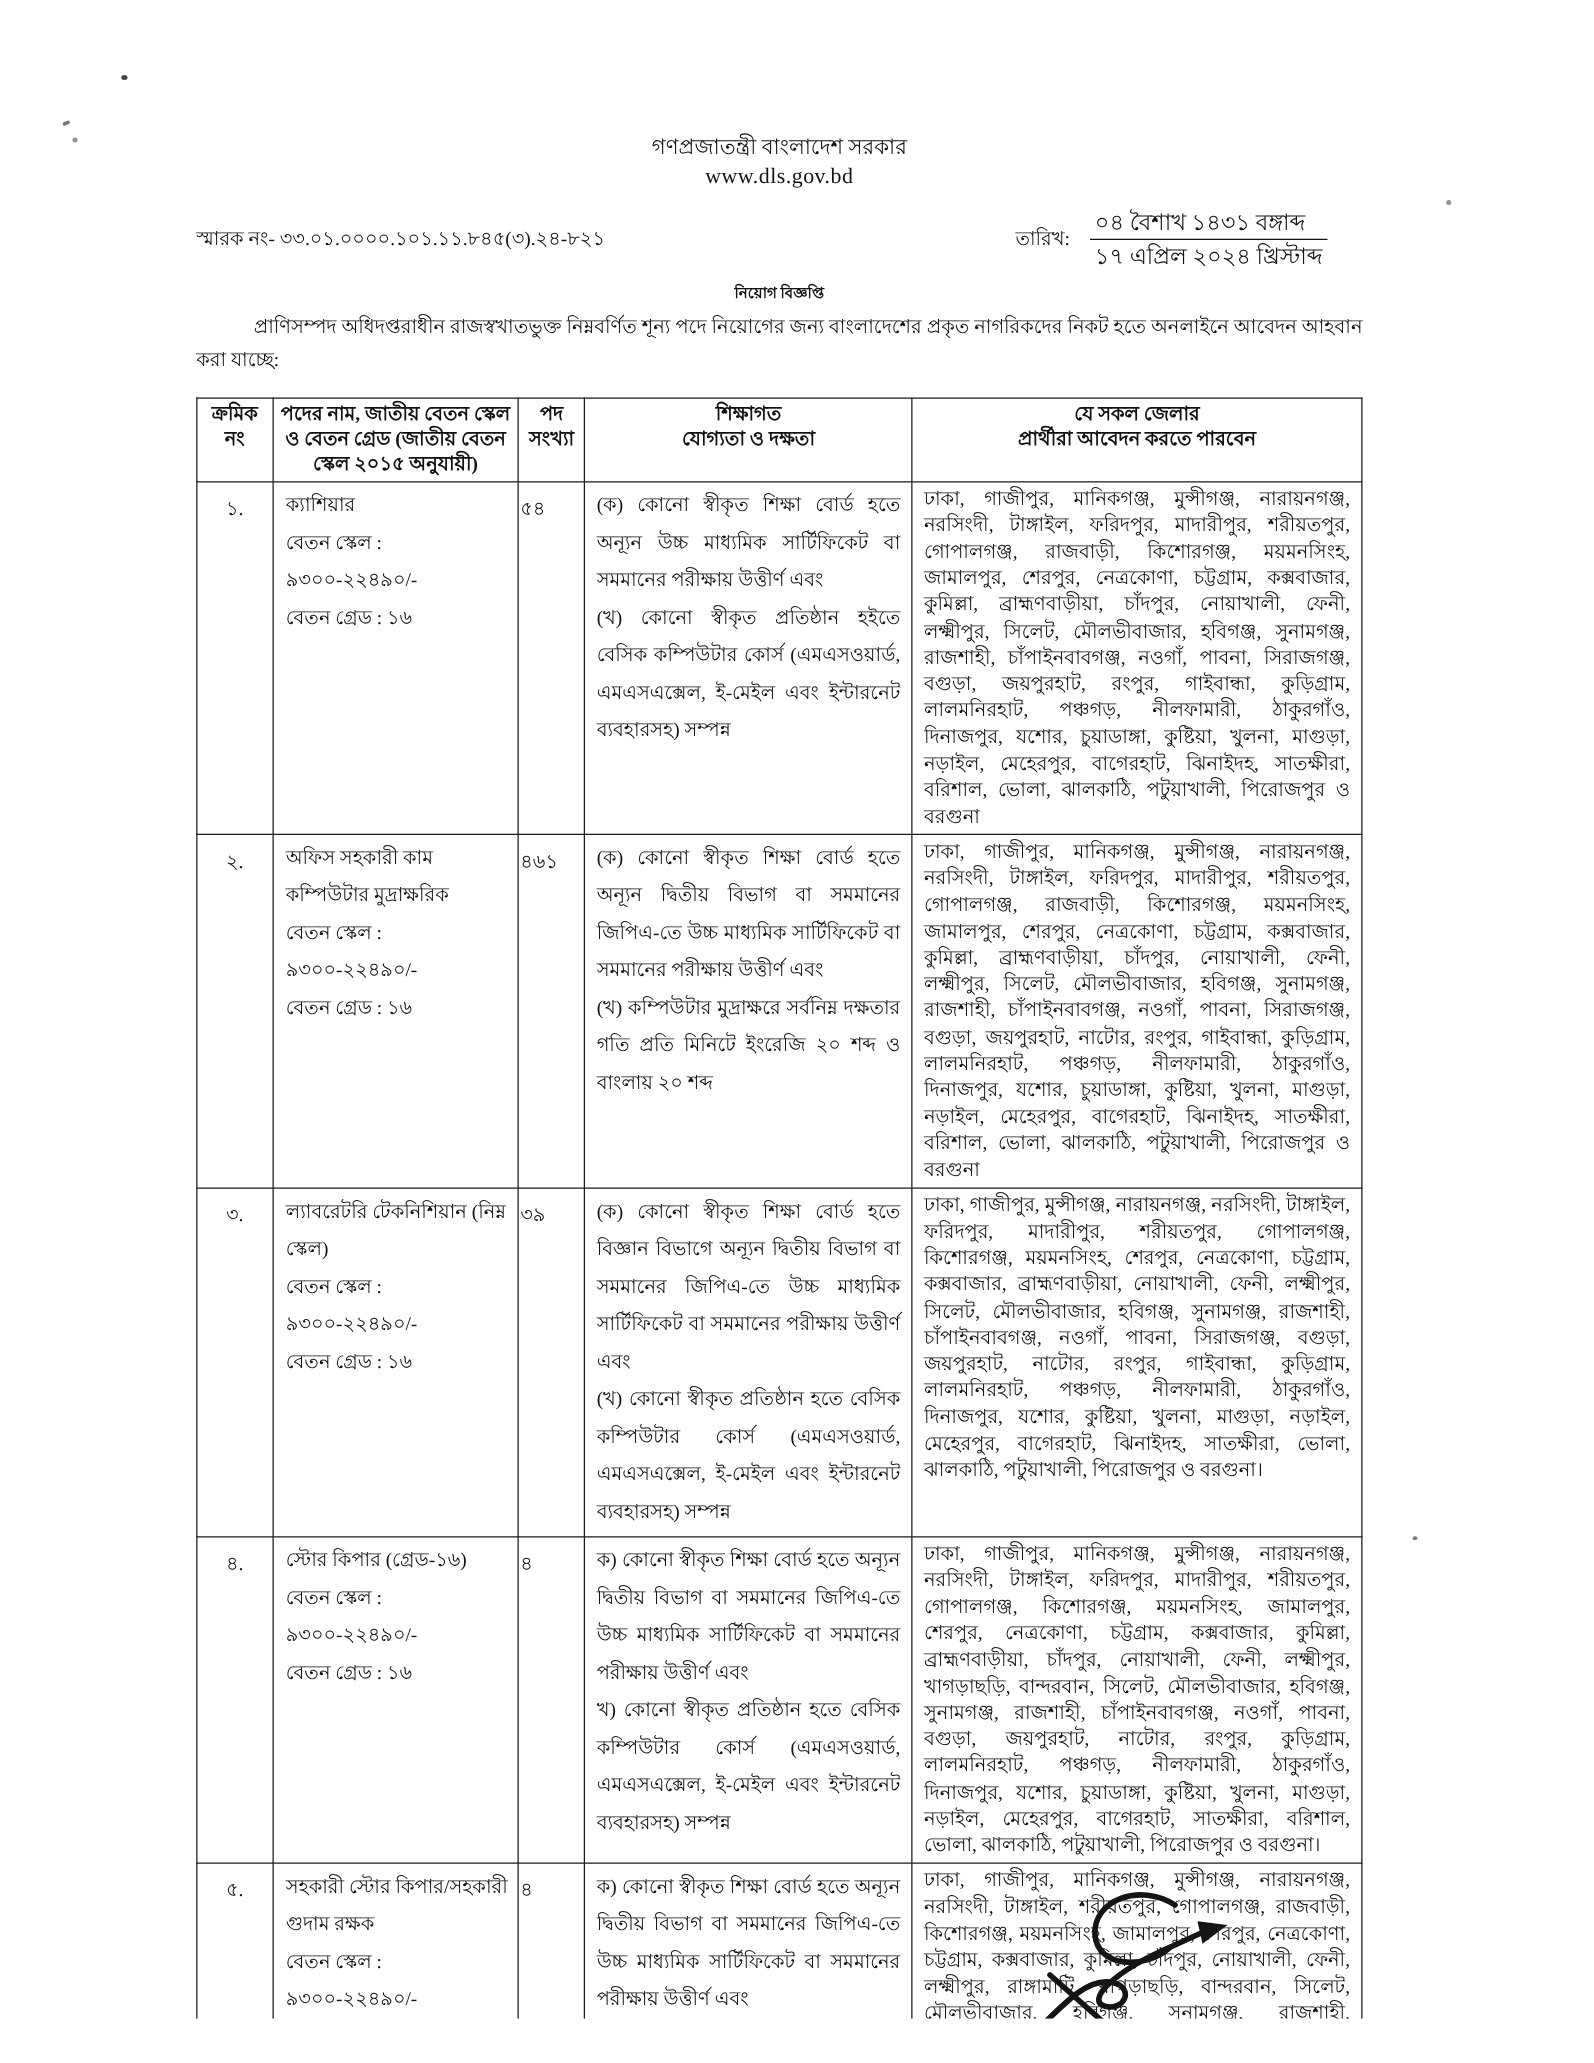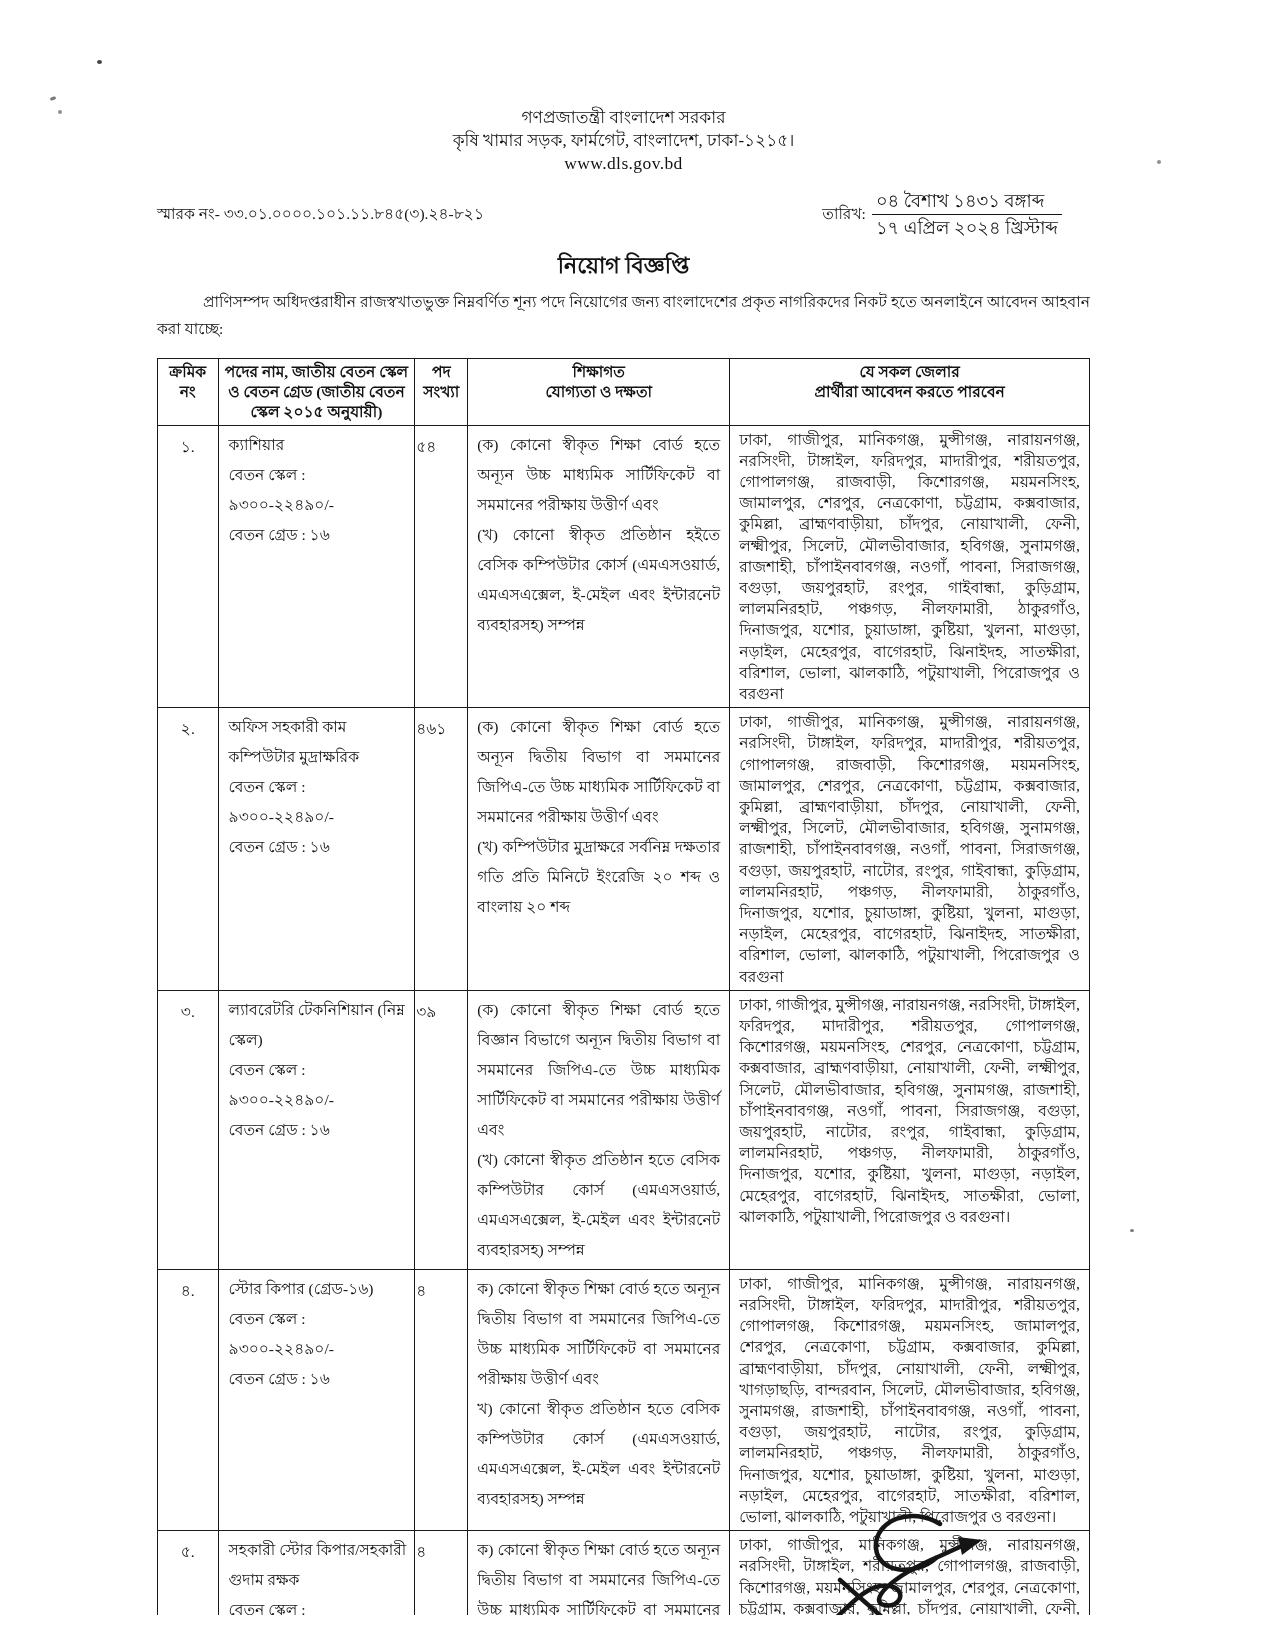--- a/index.html
+++ b/index.html
@@ -11,26 +11,26 @@
     font-family:"Liberation Serif","DejaVu Serif",serif;
     overflow:hidden;
   }
   .content { position:absolute; left:157px; top:0; width:933px; }
 
   .doc-header { text-align:center; margin-top:106px; font-size:17px; line-height:23px; }
   .doc-header .website { font-size:17.5px; letter-spacing:.4px; }
 
   .memo-row { display:flex; justify-content:space-between; align-items:center; margin-top:14px; font-size:15.5px; }
   .memo-no { white-space:nowrap; }
-  .date-wrap { display:flex; align-items:center; gap:6px; padding-right:28px;margin-left:30px; }
+  .date-wrap { display:flex; align-items:center; gap:16px; padding-right:28px;margin-left:30px; }
   .date-frac { text-align:left; font-size:18px; line-height:24px; }
   .date-top { display:block; border-bottom:1.5px solid #121212; padding:0 4px 1px; }
   .date-bottom { display:block; padding:1px 4px 0; }
 
-  .title { text-align:center; font-weight:bold; font-size:22px; margin-top:8px; }
+  .title { text-align:center; font-weight:bold; font-size:12px; margin-top:8px; }
 
   .intro { font-size:15.5px; line-height:27px; text-align:justify; text-indent:46px; margin-top:3px; }
 
   table.main { width:100%; border-collapse:collapse; table-layout:fixed; margin-top:2px; font-size:15.5px; }
   .main th, .main td { border:1.6px solid #1a1a1a; vertical-align:top; }
   .main thead th { font-weight:bold; text-align:center; line-height:20px; padding:3px 4px; }
   td.c-serial { text-align:center; padding-top:9px; }
   td.c-post  { padding:4px 8px 4px 10px; line-height:30px; }
   td.c-count { padding-top:9px; }
   td.c-qual  { padding:4px 9px; line-height:30px; text-align:justify; }
@@ -58,21 +58,20 @@
   <span class="speck s1"></span>
   <span class="speck s2"></span>
   <span class="speck s2b"></span>
   <span class="speck s3"></span>
   <span class="speck s4"></span>
 
   <div class="content">
 
     <div class="doc-header">
       <div>গণপ্রজাতন্ত্রী বাংলাদেশ সরকার</div>
-      <div>কৃষি খামার সড়ক, ফার্মগেট, বাংলাদেশ, ঢাকা-১২১৫।</div>
       <div class="website">www.dls.gov.bd</div>
     </div>
 
     <div class="memo-row">
       <div class="memo-no">স্মারক নং- ৩৩.০১.০০০০.১০১.১১.৮৪৫(৩).২৪-৮২১</div>
       <div class="date-wrap">
         <span>তারিখ:</span>
         <span class="date-frac">
           <span class="date-top">০৪ বৈশাখ ১৪৩১ বঙ্গাব্দ</span>
           <span class="date-bottom">১৭ এপ্রিল ২০২৪ খ্রিস্টাব্দ</span>

